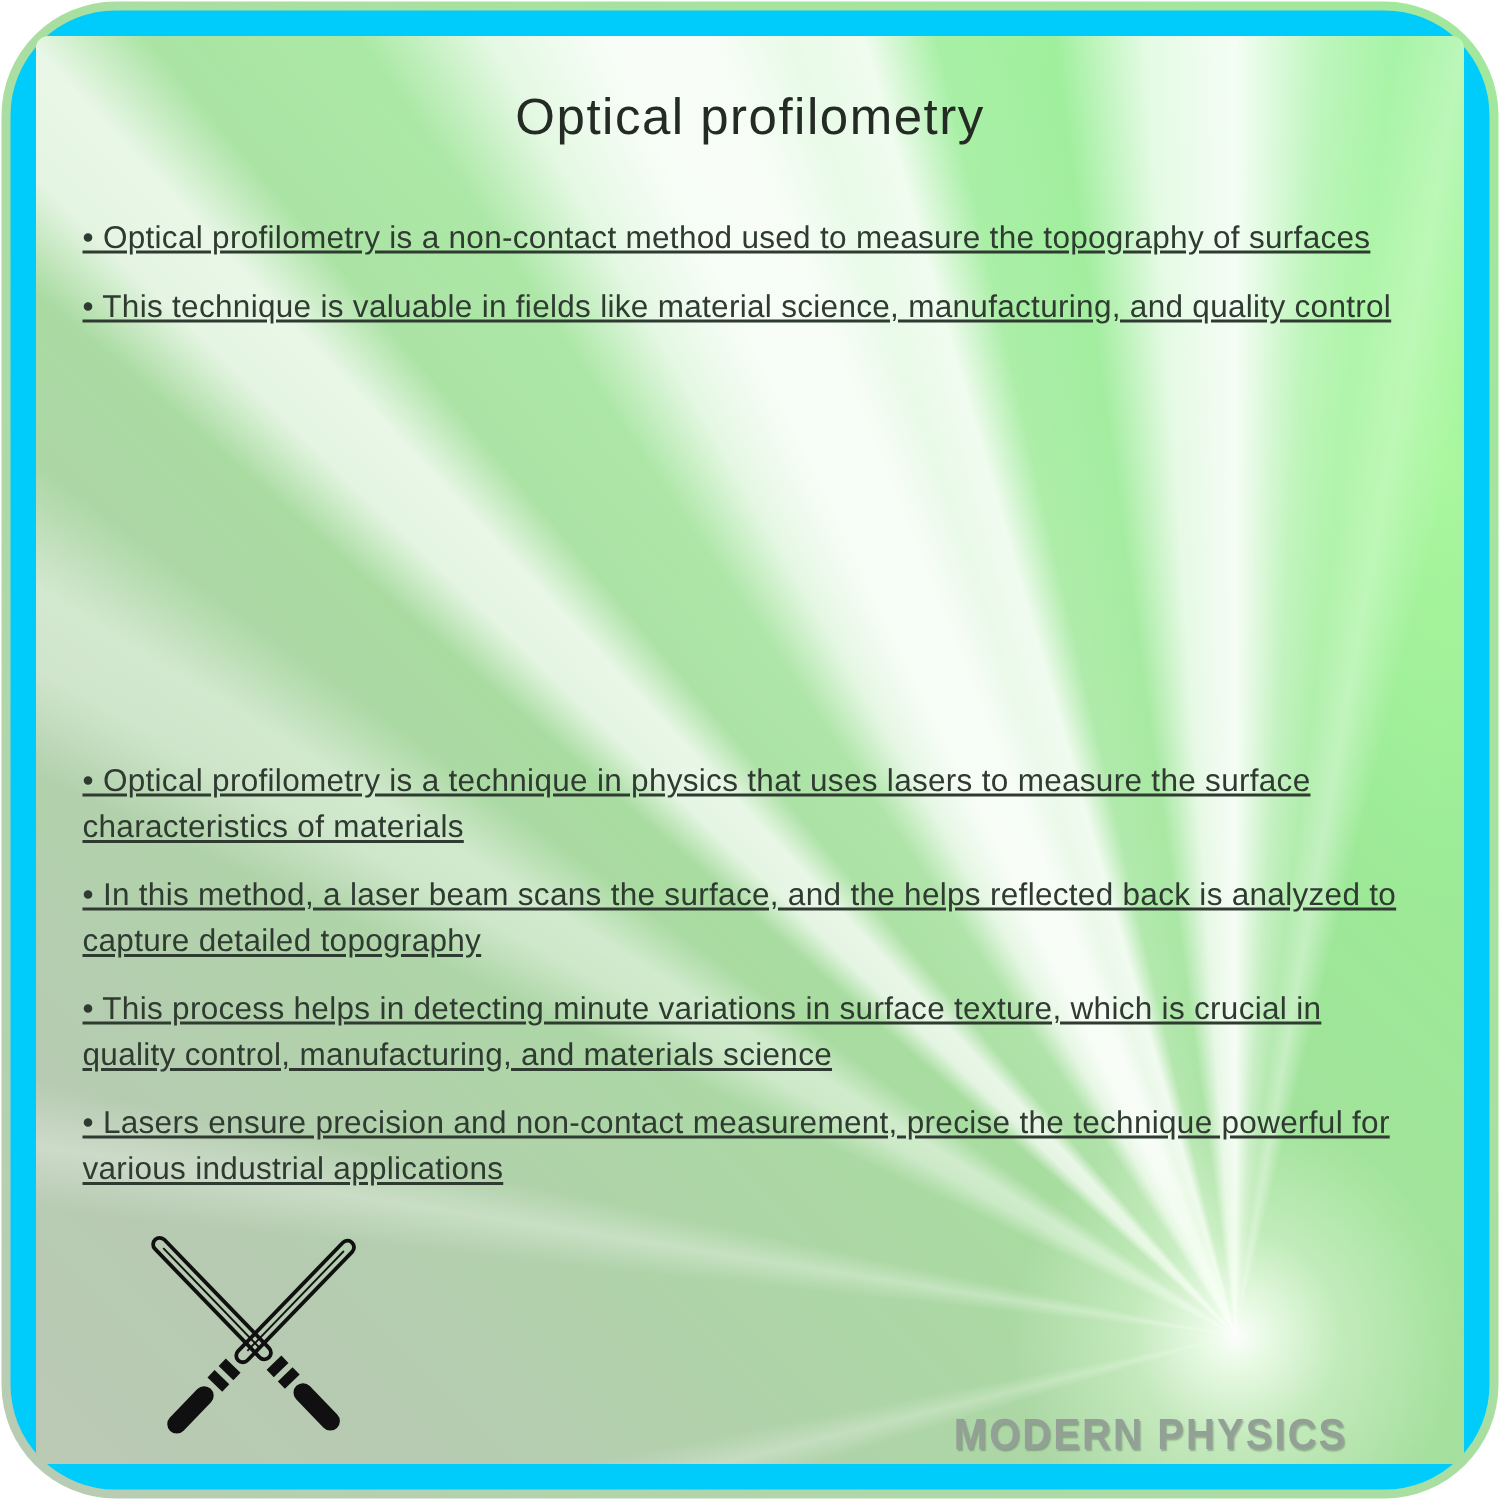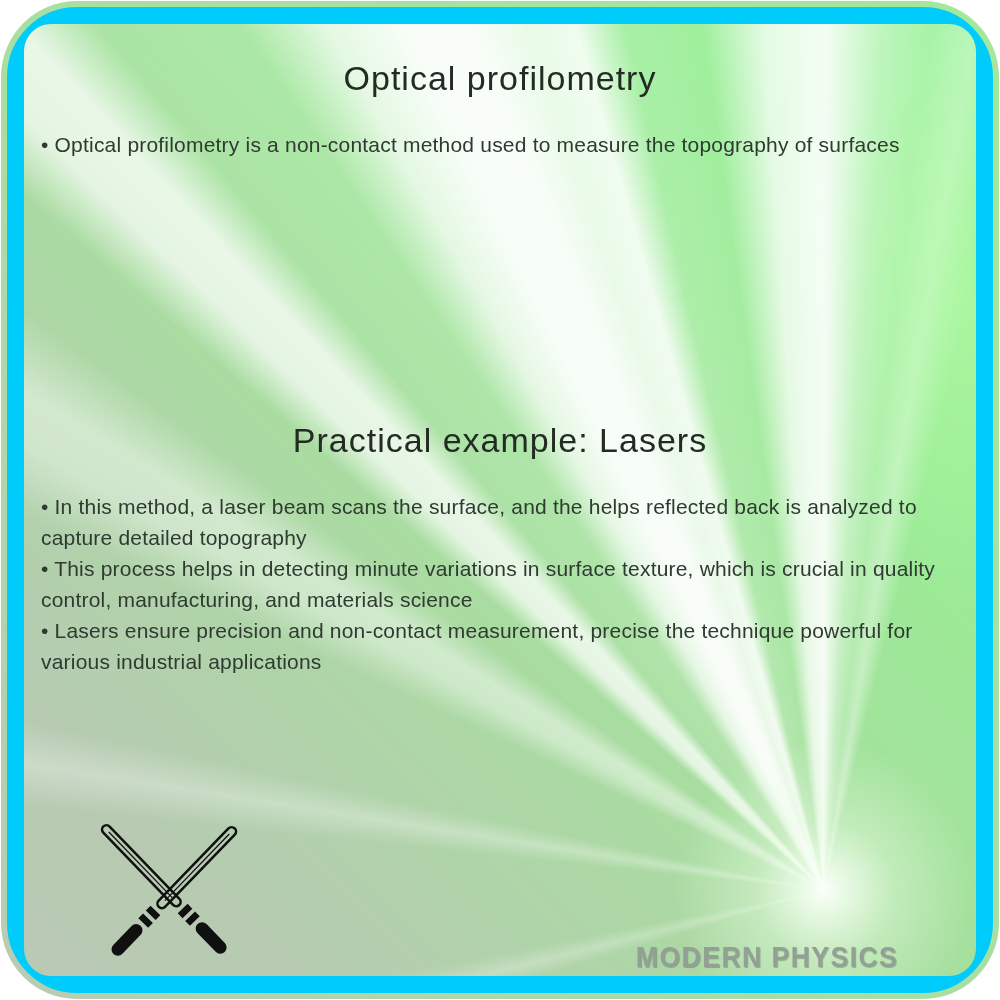--- a/index.html
+++ b/index.html
@@ -22,21 +22,21 @@
     background:linear-gradient(225deg,#a2e89c 0%,#aadda2 55%,#b9cbb4 100%);
   }
   
   .ring{
     position:absolute;inset:6px;border-radius:70px;
     border:17px solid var(--border-blue);
     pointer-events:none;
   }
   
   .content{
-    position:absolute;inset:23px;border-radius:27px;overflow:hidden;
+    position:absolute;inset:23px;border-radius:8px;overflow:hidden;
     background:
       radial-gradient(circle at 84% 91%, rgba(255,255,255,0.96) 0px, rgba(245,255,242,0.85) 20px, rgba(233,252,226,0.42) 70px, rgba(255,255,255,0) 150px),
       radial-gradient(ellipse 20% 45% at 99% 30%, rgba(186,255,170,0.55) 0%, rgba(186,255,170,0) 70%),
       conic-gradient(from 250deg at 84% 91%,
         rgba(255,255,255,0) 0deg,
         rgba(255,255,255,0) 3deg, rgba(255,255,255,0.25) 6deg, rgba(255,255,255,0) 9deg,
         rgba(255,255,255,0) 26deg, rgba(255,255,255,0.30) 29deg, rgba(255,255,255,0) 32deg,
         rgba(255,255,255,0) 45deg, rgba(255,255,255,0.40) 49deg, rgba(255,255,255,0.45) 52deg, rgba(255,255,255,0) 56deg,
         rgba(255,255,255,0) 61deg, rgba(255,255,255,0.70) 64deg, rgba(255,255,255,0.75) 67deg, rgba(255,255,255,0.08) 70deg,
         rgba(255,255,255,0.12) 76deg, rgba(255,255,255,0.72) 80deg, rgba(255,255,255,0.92) 84deg,
@@ -55,21 +55,21 @@
   .section-title{
     position:absolute;top:397px;left:0;right:0;
     text-align:center;font-size:34px;font-weight:500;letter-spacing:1px;
     color:#232b24;
   }
   .bullets{
     position:absolute;left:17px;right:24px;
     font-size:21px;line-height:32px;letter-spacing:0.2px;
     color:var(--text-dark);
   }
-  .bullets p{margin:0;}
+  .bullets p{margin:14px;text-decoration:underline;}
   .bullets-intro{top:105px;}
   .bullets-example{top:467px;line-height:31px;right:18px;}
 
   .saber-icon{
     position:absolute;left:69px;top:789px;width:156px;height:160px;
   }
 
   .watermark{
     position:absolute;right:78px;bottom:2px;
     font-size:29px;font-weight:800;letter-spacing:1.5px;
@@ -85,25 +85,26 @@
 <div class="page">
   <div class="card">
     <div class="ring"></div>
 
     <div class="content">
 
       <h1 class="title">Optical profilometry</h1>
 
       <div class="bullets bullets-intro">
         <p>• Optical profilometry is a non-contact method used to measure the topography of surfaces</p>
+        <p>• This technique is valuable in fields like material science, manufacturing, and quality control</p>
       </div>
 
-      <h2 class="section-title">Practical example: Lasers</h2>
 
       <div class="bullets bullets-example">
+        <p>• Optical profilometry is a technique in physics that uses lasers to measure the surface characteristics of materials</p>
         <p>• In this method, a laser beam scans the surface, and the helps reflected back is analyzed to capture detailed topography</p>
         <p>• This process helps in detecting minute variations in surface texture, which is crucial in quality control, manufacturing, and materials science</p>
         <p>• Lasers ensure precision and non-contact measurement, precise the technique powerful for various industrial applications</p>
       </div>
 
       <svg class="saber-icon" viewBox="0 0 160 160" xmlns="http://www.w3.org/2000/svg">
 
         <g transform="translate(10,11) rotate(-44)">
           <rect x="-4.5" y="1" width="9" height="112" rx="4.5" fill="none" stroke="#101010" stroke-width="2.6"></rect>
           <line x1="0" y1="9" x2="0" y2="104" stroke="#101010" stroke-width="1.3"></line>

